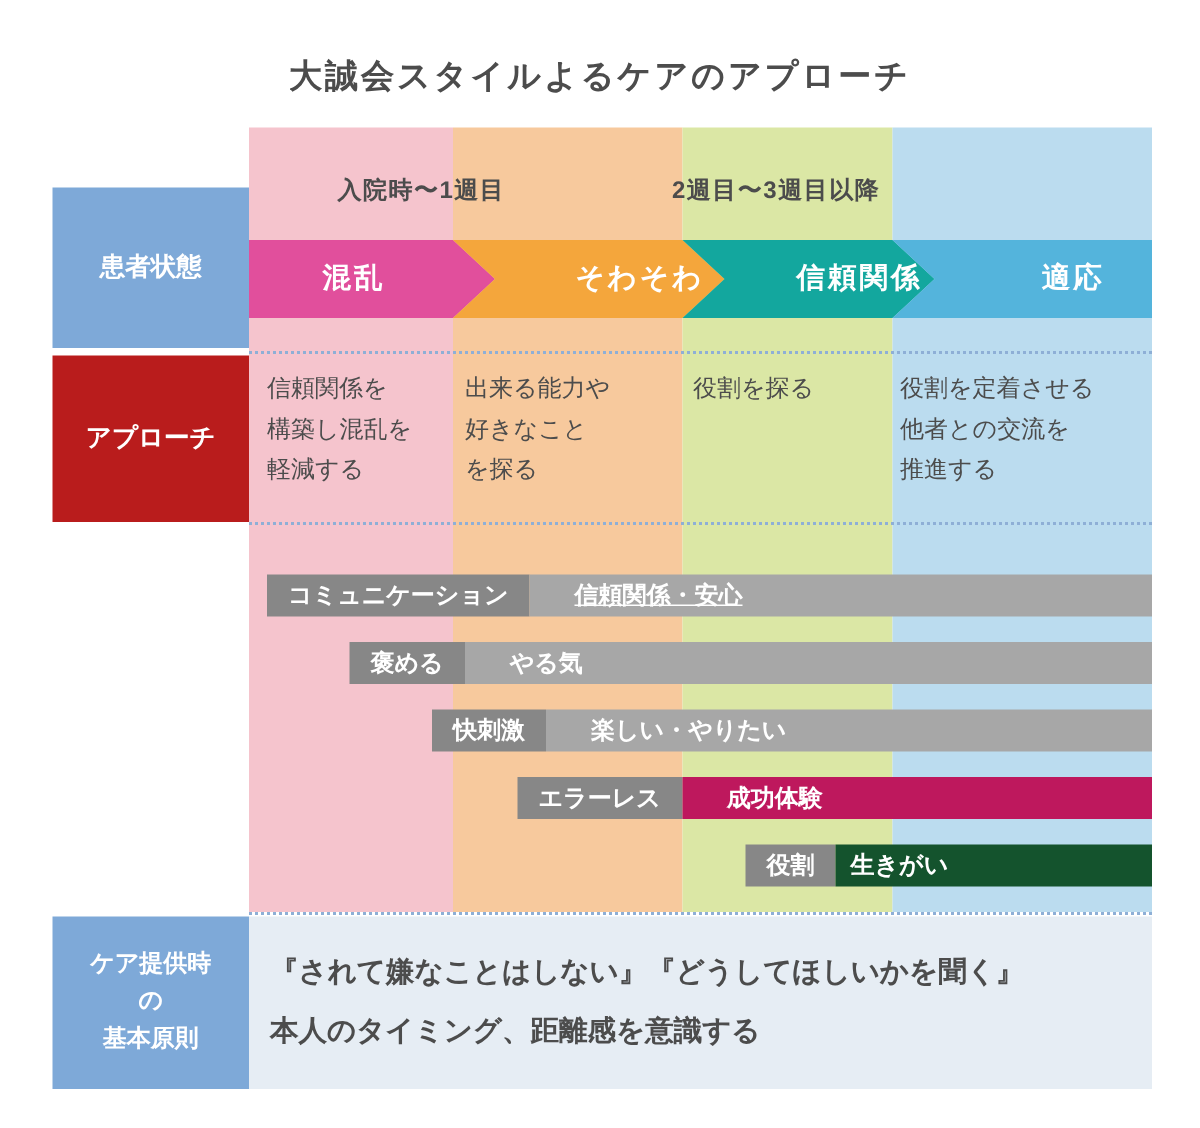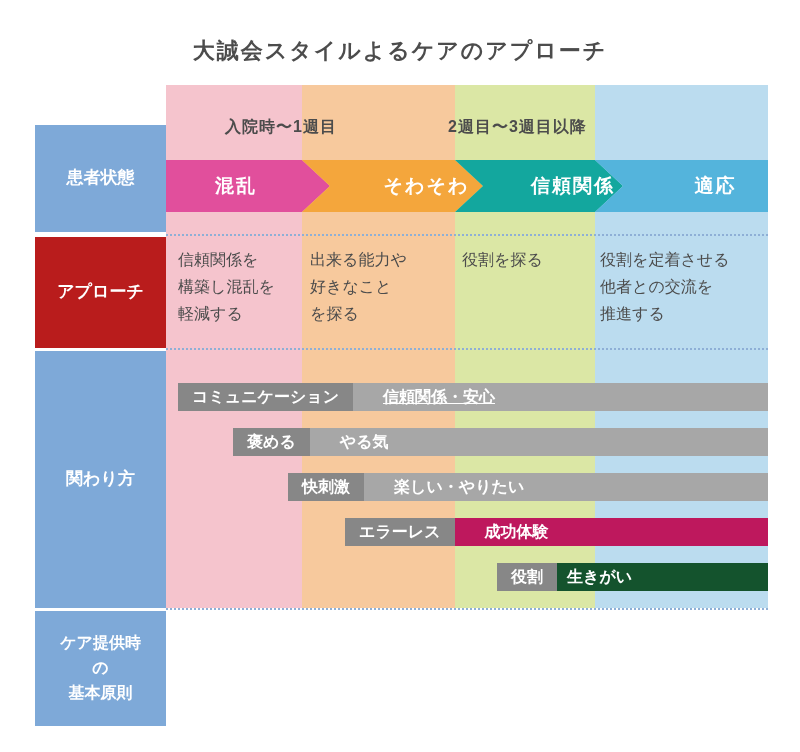--- a/index.html
+++ b/index.html
@@ -67,23 +67,20 @@
 <div class="page">
 
   <div class="title">大誠会スタイルよるケアのアプローチ</div>
 
   <div class="sb sb1" style="background-color: rgb(126, 169, 216);">
     <span class="sb-label">患者状態</span>
   </div>
   <div class="sb sb2" style="background-color: #b91c1c;">
     <span class="sb-label">アプローチ</span>
   </div>
-  <div class="sb sb3" style="background-color: rgb(126, 169, 216);">
-    <span class="sb-label">関わり方</span>
-  </div>
   <div class="sb sb4" style="background-color: rgb(126, 169, 216);">
     <span class="sb-label">ケア提供時
 の
 基本原則</span>
   </div>
 
   <div class="stripe st1" style="background-color: rgb(245, 196, 205);"></div>
   <div class="stripe st2" style="background-color: rgb(247, 201, 157);"></div>
   <div class="stripe st3" style="background-color: rgb(219, 231, 165);"></div>
   <div class="stripe st4" style="background-color: rgb(187, 220, 239);"></div>
@@ -131,14 +128,18 @@
   </div>
   <div class="bar" style="left:497px; top:563px;">
     <span class="bar-label" style="background-color: rgb(135, 135, 135);">役割</span>
     <span class="bar-value" style="background-color: #14532d; padding-left: 10px;">生きがい</span>
   </div>
 
   <div class="sep sep1" style="border-top-color: rgb(142, 175, 214);"></div>
   <div class="sep sep2" style="border-top-color: rgb(142, 175, 214);"></div>
   <div class="sep sep3" style="border-top-color: rgb(142, 175, 214);"></div>
 
+  <div class="principles" style="background-color: rgb(230, 237, 244);">
+    <div class="line">『されて嫌なことはしない』『どうしてほしいかを聞く』</div>
+    <div class="line">本人のタイミング、距離感を意識する</div>
+  </div>
 
 </div>
 
 </body></html>

